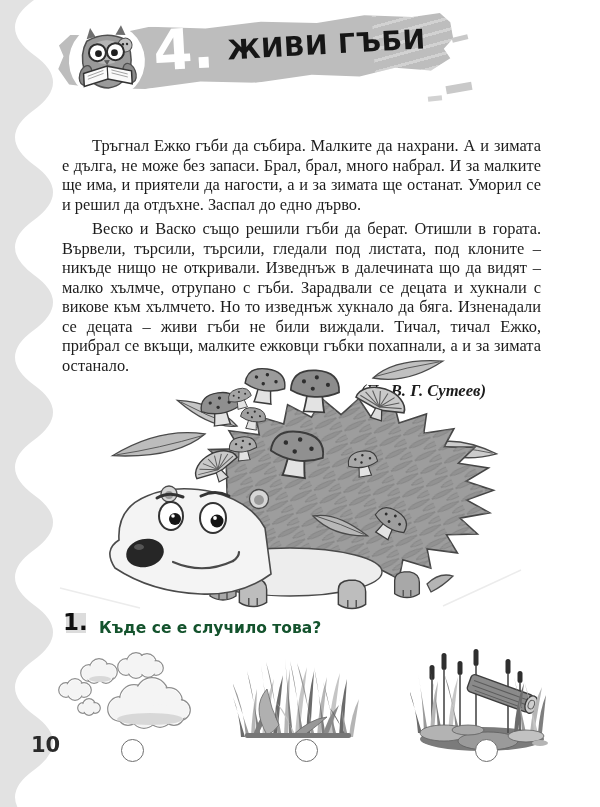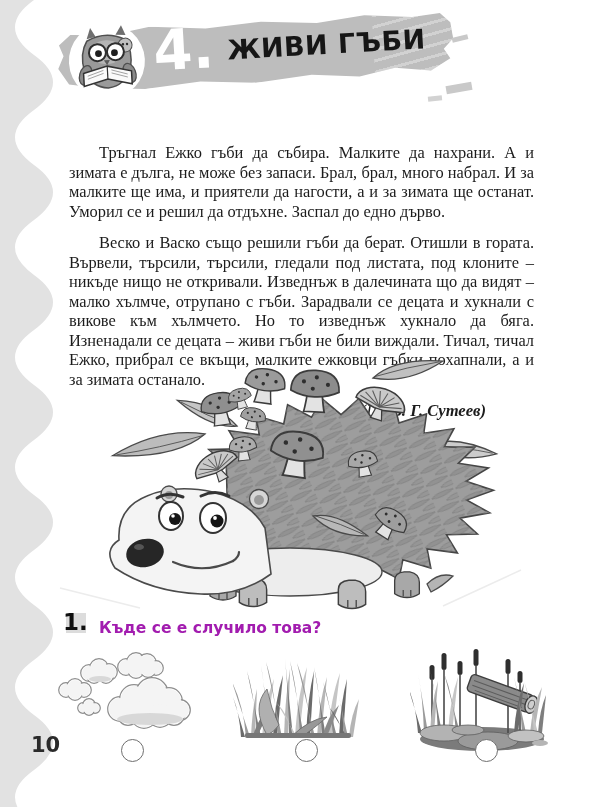--- a/index.html
+++ b/index.html
@@ -17,30 +17,30 @@
   .banner-bg::after{content:'';position:absolute;right:0;top:0;width:80px;height:100%;
      background:repeating-linear-gradient(-12deg,rgba(255,255,255,0) 0 8px,rgba(255,255,255,.32) 8px 11px);}
   .owl{position:absolute;left:12px;top:-2px;}
   .lesson-number{position:absolute;left:98px;top:-3px;font:bold 56px "DejaVu Sans",sans-serif;color:#fff;}
   .banner-title{position:absolute;left:172px;top:17px;font:800 27px "DejaVu Sans",sans-serif;
                 color:#161616;letter-spacing:.5px;white-space:nowrap;}
   .speck{position:absolute;background:#c9c9c9;}
   
   .story{position:absolute;left:57px;top:131px;width:489px;font-size:16.4px;line-height:19.5px;
          text-align:justify;}
-  .story p{margin:12px;text-indent:30px;}
+  .story p{margin:5px;text-indent:30px;}
   .attribution{margin-top:6px;text-align:right;padding-right:60px;font-style:italic;font-size:16.6px;}
   
   .hedgehog{position:absolute;left:55px;top:356px;}
   
   .question{position:absolute;left:57px;top:612px;height:34px;width:480px;}
   .qsquare{position:absolute;left:9px;top:1px;width:20px;height:20px;background:#dcdcdc;}
   .qnum{position:absolute;left:6px;top:-3px;font:bold 23px "DejaVu Sans",sans-serif;color:#0f0f0f;}
   .qtext{position:absolute;left:42px;top:7px;font:bold 15.5px "DejaVu Sans",sans-serif;
-         color:#a21caf;white-space:nowrap;}
+         color:#14532d;white-space:nowrap;}
   
   .option{position:absolute;top:645px;}
   #opt-clouds{left:55px;} #opt-grass{left:233px;} #opt-swamp{left:410px;}
   .answer-circle{position:absolute;top:739px;width:23px;height:23px;border:1.6px solid #6f6f6f;
                  border-radius:50%;background:#fff;box-sizing:border-box;}
   #circ-0{left:121px;} #circ-1{left:295px;} #circ-2{left:475px;}
   .page-number{position:absolute;left:15px;top:733px;font:bold 21px "DejaVu Sans",sans-serif;color:#2a2a2a;margin-left:16px;}
 </style>
 </head>
 <body>

